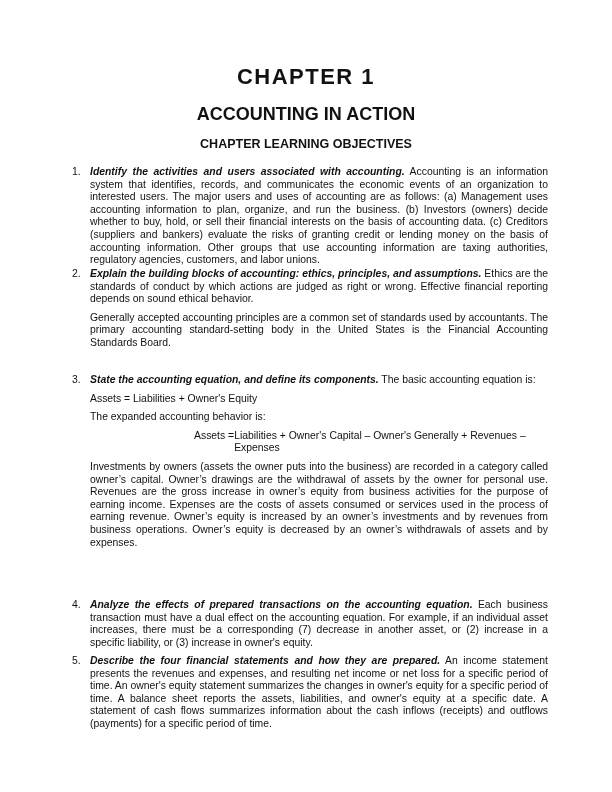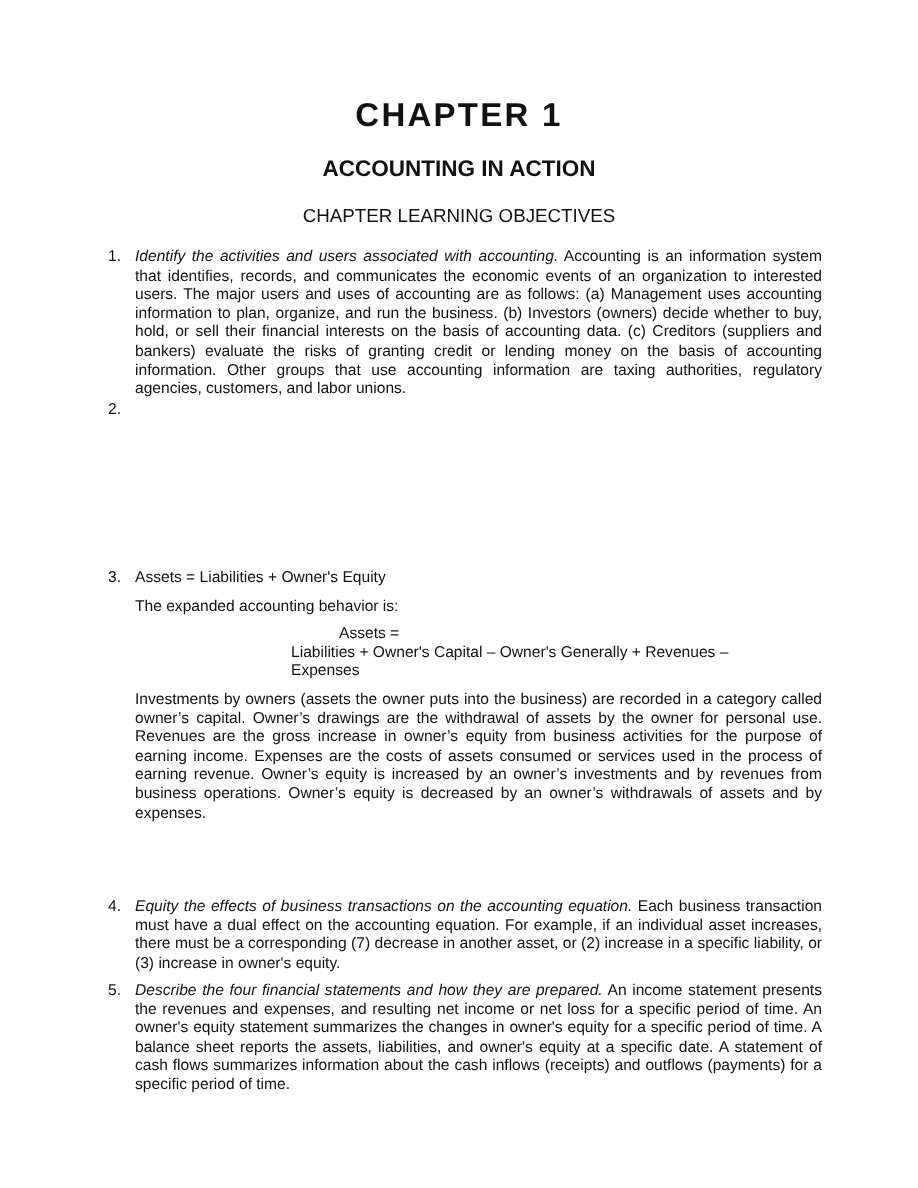--- a/index.html
+++ b/index.html
@@ -2,71 +2,74 @@
 <html><head>
 <meta charset="utf-8">
 <style>
   html, body { margin: 0; padding: 0; background: #ffffff; }
   body { width: 612px; height: 792px; position: relative; overflow: hidden;
          font-family: "Liberation Sans", sans-serif; color: #111; }
   .page { position: absolute; left: 0; top: 0; width: 612px; height: 646px; }
   .h1 { position: absolute; top: 64px; left: 0; width: 612px; text-align: center;
         font-weight: bold; font-size: 22px; letter-spacing: 1.5px; }
   .h2 { position: absolute; top: 104px; left: 0; width: 612px; text-align: center;
-        font-weight: bold; font-size: 15px; }
+        font-weight: bold; font-size: 18px; }
   .h3 { position: absolute; top: 137px; left: 0; width: 612px; text-align: center;
-        font-weight: normal; font-size: 12.5px; }
+        font-weight: bold; font-size: 12.5px; }
   .list { position: absolute; left: 72px; width: 476px; }
   .item { position: relative; padding-left: 18px; font-size: 10.4px; line-height: 12.6px; text-align: justify; }
   .num { position: absolute; left: 0; top: 0; }
-  .lead { font-weight: normal; font-style: italic; }
+  .lead { font-weight: bold; font-style: italic; }
   p { margin: 0; }
   .para { margin-top: 6px; }
   .eq { margin: 6px 0; }
   .eq2 { margin: 6px 0 6px 104px; text-align: left; }
-  .eq2 .lhs { display: inline-block; margin-left: 32px; }
+  .eq2 .lhs { display: inline-block; }
   .eq2 .rhs { display: inline-block; vertical-align: top; width: 312px; }
 </style>
 </head>
 <body>
 
 <div class="page">
   <div class="h1">CHAPTER 1</div>
   <div class="h2">ACCOUNTING IN ACTION</div>
   <div class="h3">CHAPTER LEARNING OBJECTIVES</div>
 
   <div class="list" style="top:166px;">
     <div class="item">
       <span class="num">1.</span>
       <p><span class="lead">Identify the activities and users associated with accounting.</span><span> Accounting is an information system that identifies, records, and communicates the economic events of an organization to interested users. The major users and uses of accounting are as follows: (a) Management uses accounting information to plan, organize, and run the business. (b) Investors (owners) decide whether to buy, hold, or sell their financial interests on the basis of accounting data. (c) Creditors (suppliers and bankers) evaluate the risks of granting credit or lending money on the basis of accounting information. Other groups that use accounting information are taxing authorities, regulatory agencies, customers, and labor unions.</span></p>
     </div>
   </div>
 
   <div class="list" style="top:268px;">
     <div class="item">
       <span class="num">2.</span>
+      <p><span class="lead">Explain the building blocks of accounting: ethics, principles, and assumptions.</span><span> Ethics are the standards of conduct by which actions are judged as right or wrong. Effective financial reporting depends on sound ethical behavior.</span></p>
+      <p class="para">Generally accepted accounting principles are a common set of standards used by accountants. The primary accounting standard-setting body in the United States is the Financial Accounting Standards Board.</p>
     </div>
   </div>
 
   <div class="list" style="top:374px;">
     <div class="item">
       <span class="num">3.</span>
+      <p><span class="lead">State the accounting equation, and define its components.</span><span> The basic accounting equation is:</span></p>
       <p class="eq">Assets = Liabilities + Owner's Equity</p>
       <p class="para">The expanded accounting behavior is:</p>
       <div class="eq2">
         <span class="lhs">Assets = </span><span class="rhs">Liabilities + Owner's Capital – Owner's Generally + Revenues – Expenses</span>
       </div>
       <p>Investments by owners (assets the owner puts into the business) are recorded in a category called owner’s capital. Owner’s drawings are the withdrawal of assets by the owner for personal use. Revenues are the gross increase in owner’s equity from business activities for the purpose of earning income. Expenses are the costs of assets consumed or services used in the process of earning revenue. Owner’s equity is increased by an owner’s investments and by revenues from business operations. Owner’s equity is decreased by an owner’s withdrawals of assets and by expenses.</p>
     </div>
   </div>
 
   <div class="list" style="top:599px;">
     <div class="item">
       <span class="num">4.</span>
-      <p><span class="lead">Equity the effects of business transactions on the accounting equation.</span><span> Each business transaction must have a dual effect on the accounting equation. For example, if an individual asset increases, there must be a corresponding (7) decrease in another asset, or (2) increase in a specific liability, or (3) increase in owner's equity.</span></p>
+      <p><span class="lead">Analyze the effects of prepared transactions on the accounting equation.</span><span> Each business transaction must have a dual effect on the accounting equation. For example, if an individual asset increases, there must be a corresponding (7) decrease in another asset, or (2) increase in a specific liability, or (3) increase in owner's equity.</span></p>
     </div>
   </div>
 
   <div class="list" style="top:655px;">
     <div class="item">
       <span class="num">5.</span>
       <p><span class="lead">Describe the four financial statements and how they are prepared.</span><span> An income statement presents the revenues and expenses, and resulting net income or net loss for a specific period of time. An owner's equity statement summarizes the changes in owner's equity for a specific period of time. A balance sheet reports the assets, liabilities, and owner's equity at a specific date. A statement of cash flows summarizes information about the cash inflows (receipts) and outflows (payments) for a specific period of time.</span></p>
     </div>
   </div>
 </div>

